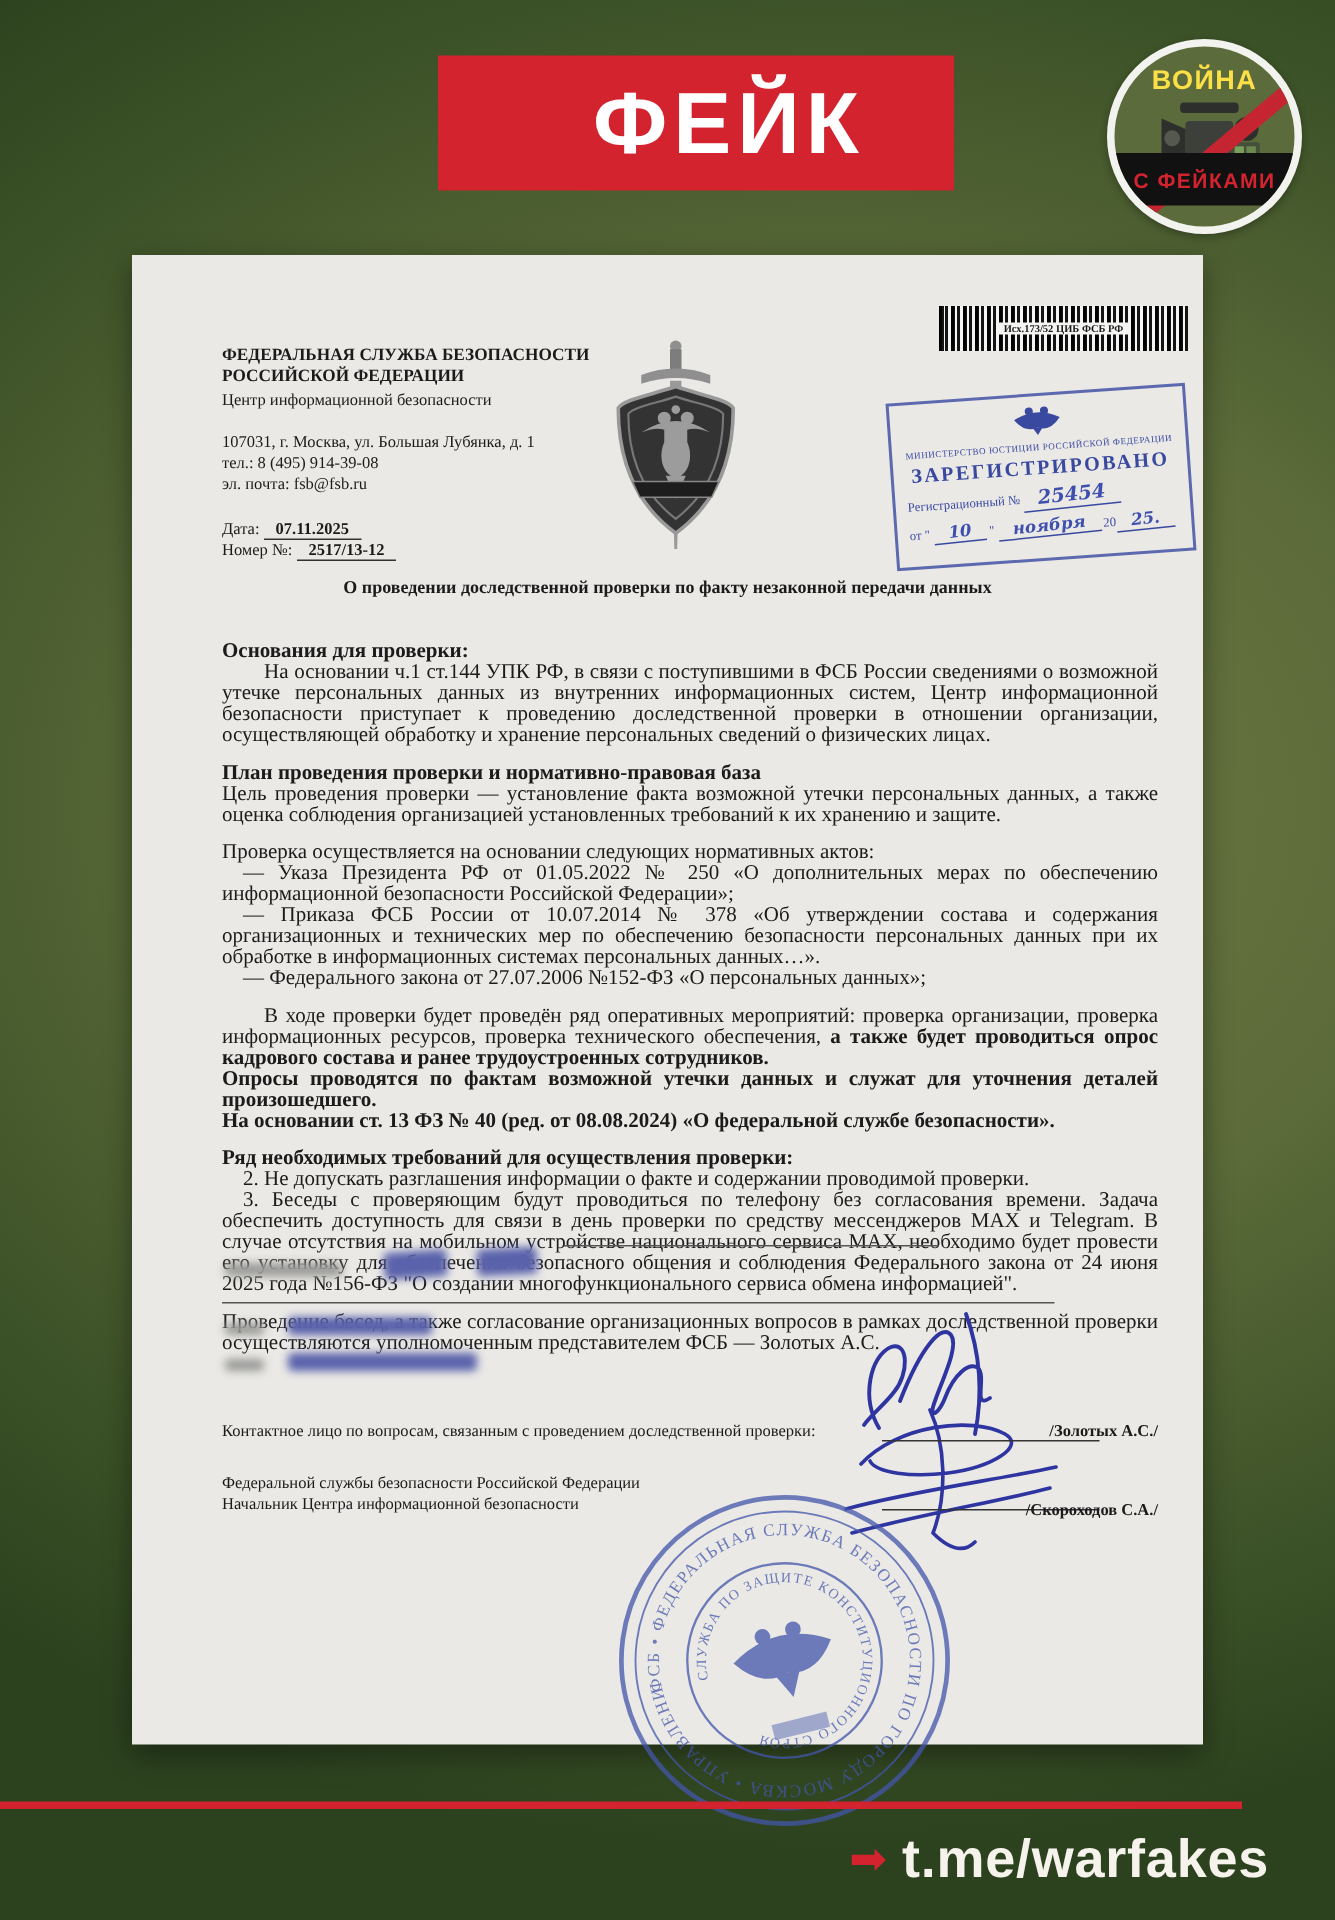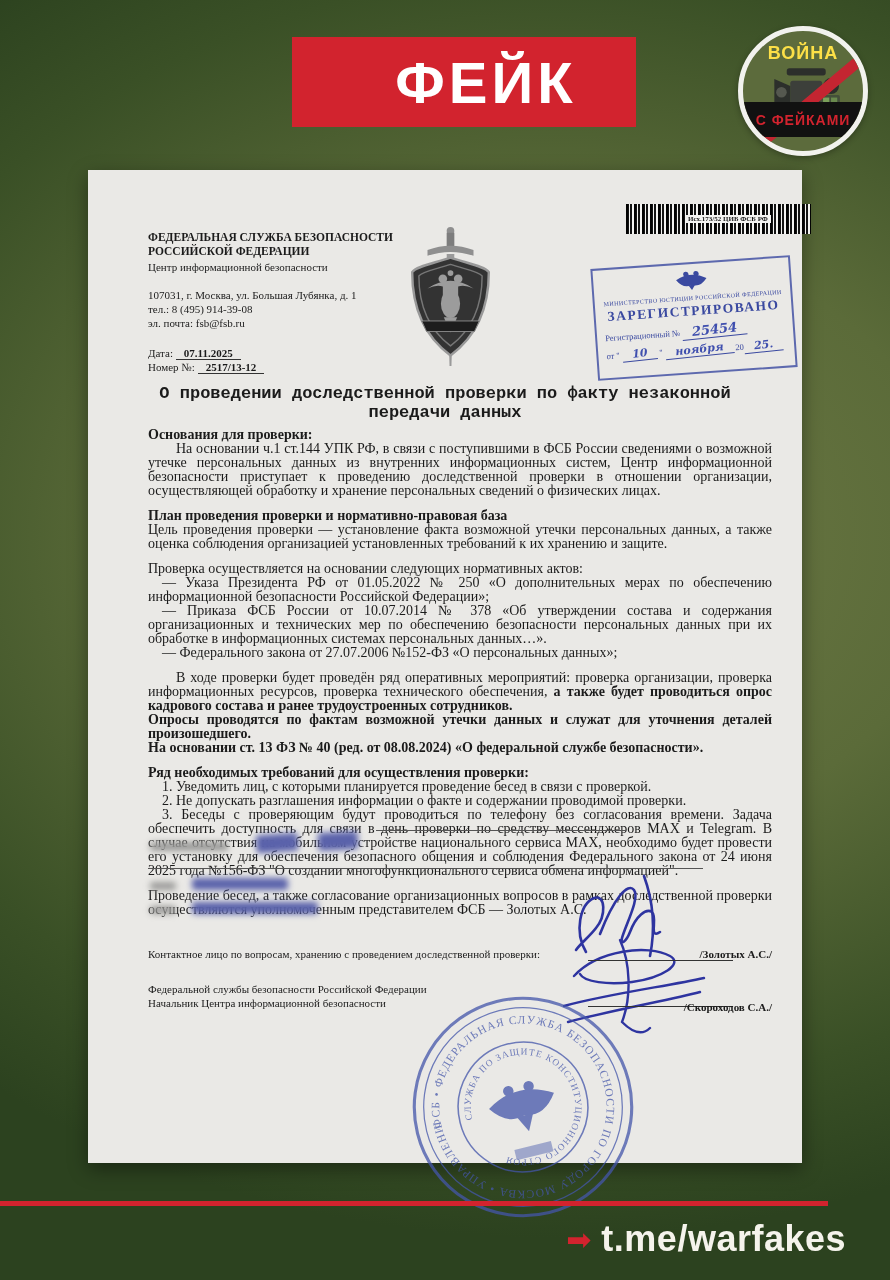--- a/index.html
+++ b/index.html
@@ -25,35 +25,35 @@
     box-shadow:0 6px 18px rgba(0,0,0,.4);color:#1b1b1b;}
   .hdr{position:absolute;left:60px;top:60px;width:300px;font-size:11px;line-height:14px;}
   .hdr .org{font-weight:bold;font-size:11.5px;}
   .hdr .sub{margin-top:2px;}
   .hdr .addr{margin-top:14px;}
   .hdr .dn{margin-top:16px;}
   .u-val{border-bottom:1px solid #333;padding:0 8px;font-weight:600;}
   .emblem{position:absolute;left:305px;top:52px;width:115px;height:150px;}
   .barcode{position:absolute;left:538px;top:34px;width:166px;height:30px;
     background:repeating-linear-gradient(90deg,#141414 0 2px,#f4f4f2 2px 4px),repeating-linear-gradient(90deg,#141414 0 3px,rgba(244,244,242,0) 3px 8px);
-    background-blend-mode:multiply;display:flex;align-items:center;justify-content:center;padding-left:19px;}
+    background-blend-mode:multiply;display:flex;align-items:center;justify-content:center;}
   .barcode span{background:#f4f4f2;font-size:7px;padding:0 3px;font-weight:600;white-space:nowrap;}
   
   .regstamp{position:absolute;left:506px;top:92px;width:200px;height:112px;border:2px solid rgba(58,73,160,.8);
     transform:rotate(-4deg);color:#3a49a0;text-align:center;box-sizing:border-box;padding-top:4px;}
   .regstamp .min{font-size:6px;letter-spacing:.4px;margin-top:1px;white-space:nowrap;}
   .regstamp .reg{font-family:"Liberation Serif",serif;font-weight:bold;font-size:13.5px;letter-spacing:1.5px;margin-top:2px;}
   .regstamp .row{font-size:8.5px;text-align:left;padding-left:8px;margin-top:4px;}
   .hand{font-family:"DejaVu Serif",serif;font-style:italic;font-weight:bold;font-size:13px;color:#3f4fae;
     border-bottom:1px solid #3a49a0;padding:0 10px;display:inline-block;transform:rotate(-2deg);}
   .hand.sm{font-size:11px;}
   
   .title-block{position:absolute;left:40px;top:210px;width:634px;text-align:center;}
   .title-block .t1{font-weight:bold;font-size:14.5px;letter-spacing:.5px;}
-  .title-block .t2{font-weight:bold;font-size:17px;margin-top:4px;font-family:Liberation Mono, monospace;}
+  .title-block .t2{font-weight:bold;font-size:12px;margin-top:4px;}
   .body{position:absolute;left:60px;top:258px;width:624px;font-size:14px;line-height:14px;text-align:justify;}
   .body p{margin:0;}
   .body .gap{margin-top:11px;}
   .b{font-weight:bold;}
   .ind{text-indent:28px;}
   .ind-s{text-indent:14px;}
   
   .blur-blob{position:absolute;filter:blur(3px);border-radius:3px;}
   .sig-line{position:absolute;border-bottom:1px solid #555;}
   .sig-svg{position:absolute;}
@@ -170,21 +170,20 @@
       <p class="b gap">План проведения проверки и нормативно-правовая база</p>
       <p>Цель проведения проверки — установление факта возможной утечки персональных данных, а также оценка соблюдения организацией установленных требований к их хранению и защите.</p>
       <p class="gap">Проверка осуществляется на основании следующих нормативных актов:</p>
       <p class="ind-s">— Указа Президента РФ от 01.05.2022 № 250 «О дополнительных мерах по обеспечению информационной безопасности Российской Федерации»;</p>
       <p class="ind-s">— Приказа ФСБ России от 10.07.2014 № 378 «Об утверждении состава и содержания организационных и технических мер по обеспечению безопасности персональных данных при их обработке в информационных системах персональных данных…».</p>
       <p class="ind-s">— Федерального закона от 27.07.2006 №152-ФЗ «О персональных данных»;</p>
       <p class="ind gap"><span>В ходе проверки будет проведён ряд оперативных мероприятий: проверка организации, проверка информационных ресурсов, проверка технического обеспечения, </span><span class="b">а также будет проводиться опрос кадрового состава и ранее трудоустроенных сотрудников.</span></p>
       <p class="b">Опросы проводятся по фактам возможной утечки данных и служат для уточнения деталей произошедшего.</p>
       <p class="b">На основании ст. 13 ФЗ № 40 (ред. от 08.08.2024) «О федеральной службе безопасности».</p>
       <p class="b gap">Ряд необходимых требований для осуществления проверки:</p>
-      <p class="ind-s">1. Уведомить лиц, с которыми планируется проведение бесед в связи с проверкой.</p>
       <p class="ind-s">2. Не допускать разглашения информации о факте и содержании проводимой проверки.</p>
       <p class="ind-s">3. Беседы с проверяющим будут проводиться по телефону без согласования времени. Задача обеспечить доступность для связи в день проверки по средству мессенджеров MAX и Telegram. В случае отсутствия на мобильном устройстве национального сервиса MAX, необходимо будет провести его установку для обеспечения безопасного общения и соблюдения Федерального закона от 24 июня 2025 года №156-ФЗ "О создании многофункционального сервиса обмена информацией".</p>
       <p class="gap">Проведение бесед, а также согласование организационных вопросов в рамках доследственной проверки осуществляются уполномоченным представителем ФСБ — Золотых А.С.</p>
     </div>
 
     <div class="blur-blob" style="left:62px;top:672px;width:78px;height:9px;background:#9a9a98;"></div>
     <div class="blur-blob" style="left:168px;top:664px;width:42px;height:18px;background:#5a62ab;transform:rotate(-4deg);"></div>
     <div class="blur-blob" style="left:230px;top:662px;width:40px;height:18px;background:#5a62ab;transform:rotate(-3deg);"></div>
     <div class="sig-line" style="left:288px;top:660px;width:250px;"></div>
     <div class="sig-line" style="left:60px;top:698px;width:555px;"></div>
@@ -195,21 +194,21 @@
 
     <svg class="sig-svg" style="left:480px;top:700px;width:120px;height:100px;" viewBox="0 0 120 100">
       <path d="M18,82 C6,62 12,34 26,28 C38,24 38,46 28,58 C22,66 12,74 8,80 M32,64 C46,28 60,12 66,20 C72,28 58,54 54,68 C52,76 58,72 62,62 C68,46 78,38 84,42 C90,48 80,70 92,62 M76,6 C84,28 88,56 82,86" stroke="#2e34a0" stroke-width="2.6" fill="none" stroke-linecap="round"></path>
     </svg>
 
     <svg class="sig-svg" style="left:470px;top:766px;width:150px;height:110px;" viewBox="0 0 150 110">
       <path d="M16,40 C40,14 90,8 112,20 C126,28 104,42 74,46 C50,49 26,46 22,38 M62,4 C72,26 74,60 64,86 M6,70 C50,58 110,50 146,42 M10,86 C54,74 112,64 142,56 M64,86 C74,96 84,100 92,92" stroke="#2e34a0" stroke-width="2.4" fill="none" stroke-linecap="round"></path>
     </svg>
 
     <div class="contact-row">
-      <span>Контактное лицо по вопросам, хранению с проведением доследственной проверки:</span>
+      <span>Контактное лицо по вопросам, связанным с проведением доследственной проверки:</span>
       <span class="ln"></span>
       <span class="nm">/Золотых А.С./</span>
     </div>
 
     <div class="chief-row">
       <div>Федеральной службы безопасности Российской Федерации</div>
       <div>Начальник Центра информационной безопасности</div>
       <span class="ln"></span>
       <span class="nm" style="top:18px;">/Скороходов С.А./</span>
     </div>

